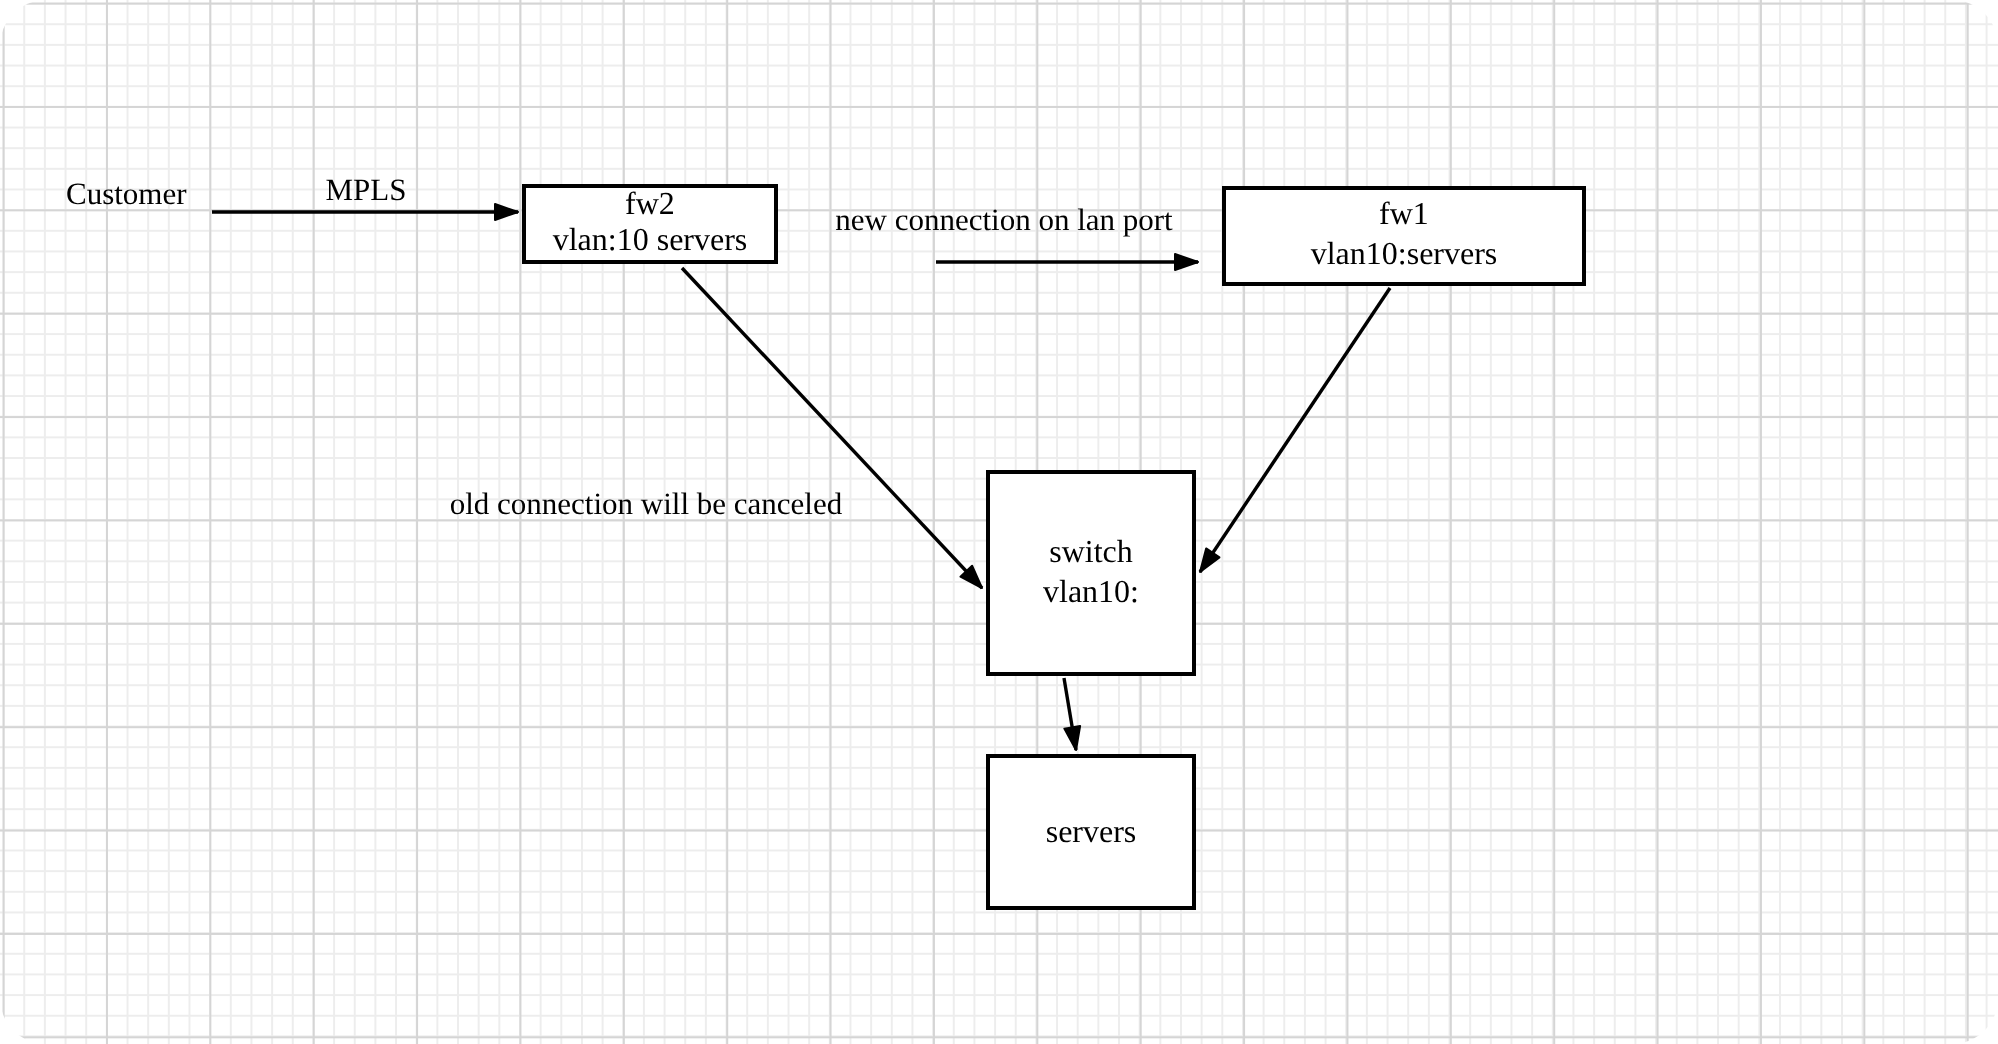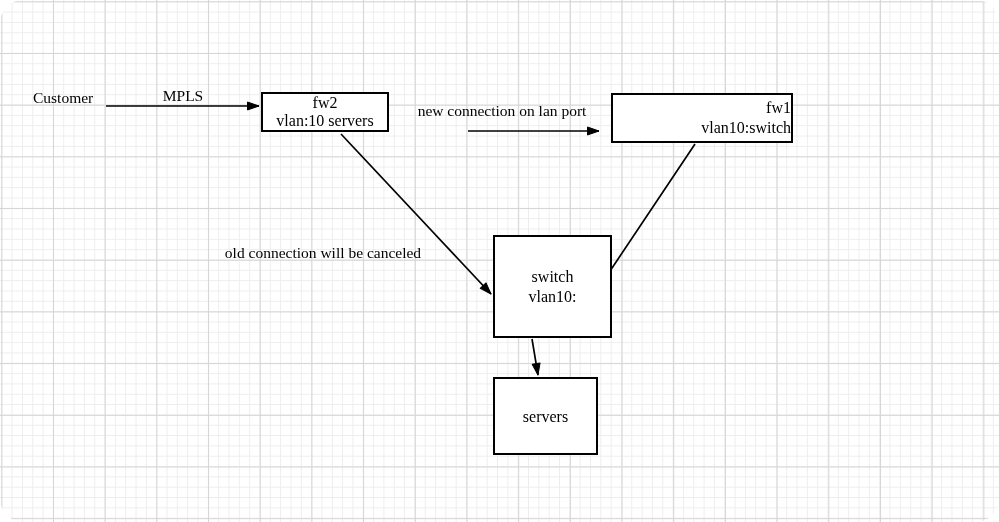--- a/index.html
+++ b/index.html
@@ -45,22 +45,22 @@
     display: flex;
     flex-direction: column;
     align-items: center;
     justify-content: center;
     text-align: center;
     font-size: 16px;
     line-height: 19px;
     white-space: nowrap;
   }
   .node-fw2     { left: 261px; top:  92px; width: 128px; height:  40px; line-height: 18px; }
-  .node-fw1     { left: 611px; top:  93px; width: 182px; height:  50px; line-height: 20px; align-items: flex-end; }
-  .node-switch  { left: 493px; top: 235px; width: 119px; height: 103px; line-height: 20px; align-items: center; }
+  .node-fw1     { left: 611px; top:  93px; width: 182px; height:  50px; line-height: 20px; }
+  .node-switch  { left: 493px; top: 235px; width: 105px; height: 103px; line-height: 20px; align-items: center; }
   .node-servers { left: 493px; top: 377px; width: 105px; height:  78px; }
   .floating-label {
     position: absolute;
     font-size: 15.5px;
     line-height: 16px;
     white-space: nowrap;
     text-align: center;
   }
   .label-customer { left:  33px; top:  90px; }
   .label-mpls     { left: 158px; top:  88px; width:  50px; }
@@ -93,21 +93,21 @@
 
   <div class="floating-label label-newconn">new connection on lan port</div>
 
   <div class="node node-fw2">
     <span>fw2</span>
     <span>vlan:10 servers</span>
   </div>
 
   <div class="node node-fw1">
     <span>fw1</span>
-    <span>vlan10:switch</span>
+    <span>vlan10:servers</span>
   </div>
 
   <div class="node node-switch">
     <span>switch</span>
     <span>vlan10:</span>
   </div>
 
   <div class="node node-servers">
     <span>servers</span>
   </div>

